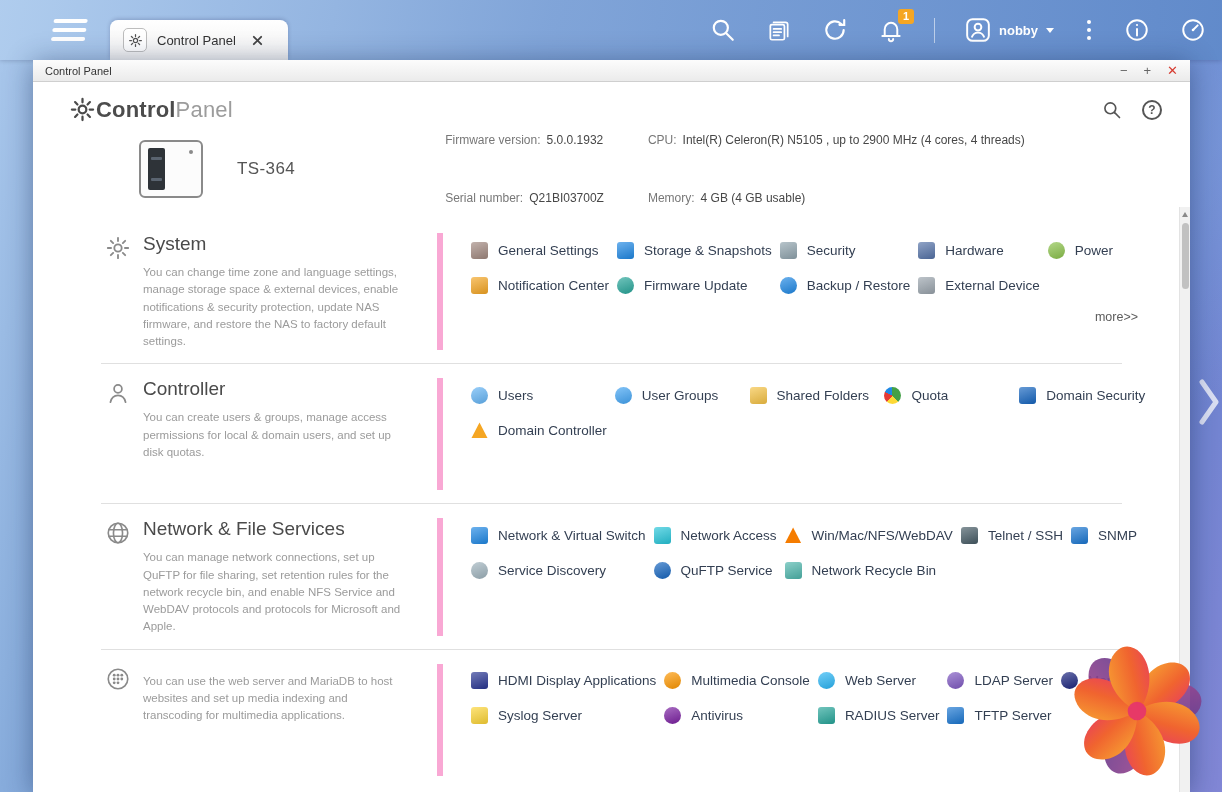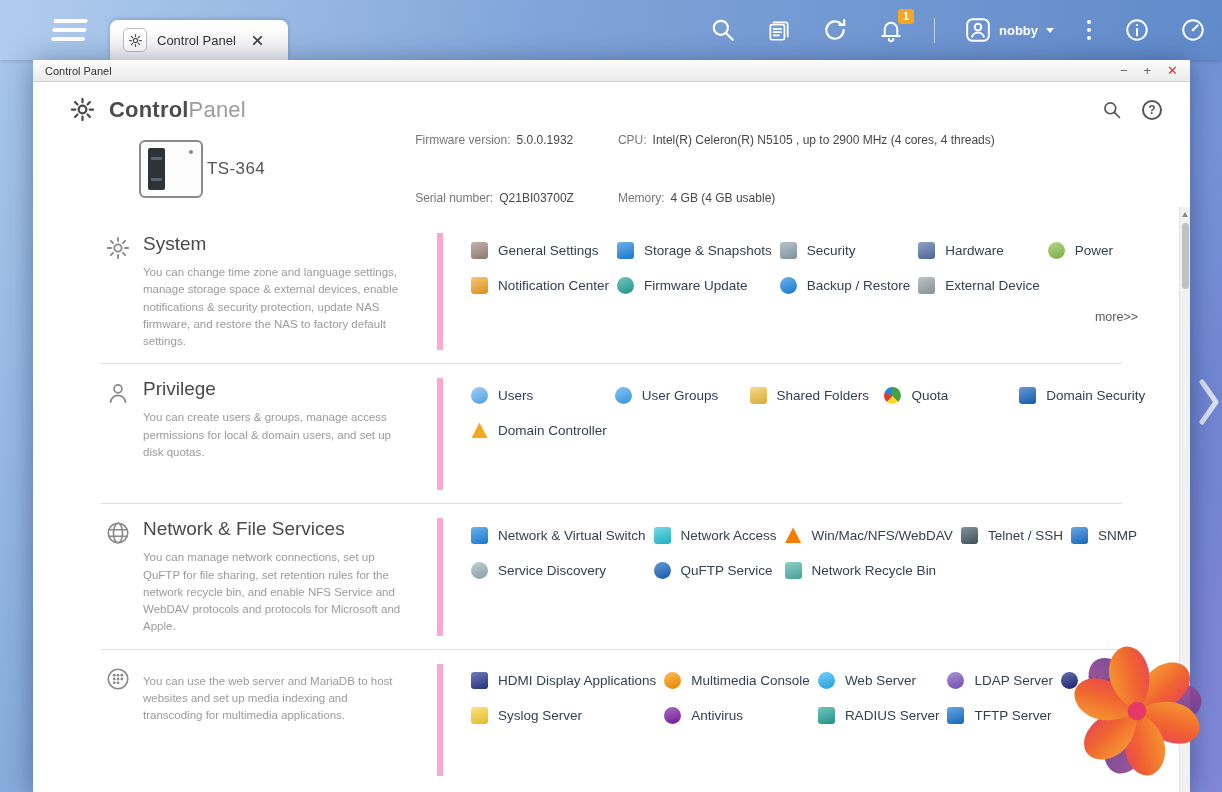--- a/index.html
+++ b/index.html
@@ -67,35 +67,35 @@
   .titlebar-title{ font-size:11px; color:#333; }
   .win-controls{ margin-left:auto; display:flex; align-items:center; gap:16px; }
   .ctrl{ font-size:13px; color:#666; cursor:pointer; line-height:1; }
   .ctrl-close{ color:#d63a2f; font-weight:bold; }
 
   .win-body{ flex:1; position:relative; overflow:hidden; background:#fff; }
 
   .cp-header{ display:flex; align-items:center; padding:14px 28px 4px 36px; }
   .cp-gear{ width:27px; height:27px; color:#4a4a4a; }
   .cp-gear svg{ width:27px; height:27px; }
-  .cp-title{ font-size:22px; margin-left:13px; color:#9c9c9c; font-weight:300; letter-spacing:.2px; }
+  .cp-title{ font-size:22px; color:#9c9c9c; font-weight:300; letter-spacing:.2px; }
   .cp-title b{ color:#4c4c4c; font-weight:bold; }
   .hdr-icons{ margin-left:auto; display:flex; align-items:center; gap:20px; color:#555; }
   .hdr-search{ width:20px; height:20px; cursor:pointer; }
   .hdr-search svg{ width:20px; height:20px; }
   .hdr-help{ width:20px; height:20px; border:2px solid #555; border-radius:50%;
     display:flex; align-items:center; justify-content:center; font-size:12px; font-weight:bold; cursor:pointer; }
 
   .device{ display:flex; align-items:center; padding:6px 30px 14px 106px; }
   .nas{ width:64px; height:58px; border:2px solid #8a8a8a; border-radius:6px; background:#fcfcfc; position:relative; flex:0 0 auto; }
   .nas-bay{ position:absolute; left:7px; top:6px; bottom:6px; width:17px; background:#2e3338; border-radius:2px; }
   .nas-bay::before{ content:""; position:absolute; left:3px; right:3px; top:9px; height:3px; background:#5a6470; border-radius:1px; }
   .nas-bay::after{ content:""; position:absolute; left:3px; right:3px; bottom:9px; height:3px; background:#5a6470; border-radius:1px; }
   .nas-dot{ position:absolute; right:8px; top:8px; width:4px; height:4px; border-radius:50%; background:#8a8a8a; }
-  .model{ font-size:17px; color:#555; margin-left:4px; letter-spacing:.4px; }
+  .model{ font-size:17px; color:#555; margin-left:34px; letter-spacing:.4px; }
   .dev-info{ margin-left:150px; display:grid; grid-template-columns:auto auto; column-gap:30px; row-gap:8px; font-size:12px; align-items:center;gap:44px; }
   .di-label{ color:#777; margin-right:6px; }
   .di-value{ color:#474747; }
 
   
   .sections{ position:relative; }
   .sep{ border-top:1px solid #e0e0e0; margin:0 68px; }
   .cp-section{ display:grid; grid-template-columns:338px 1fr; padding:14px 44px 13px 72px; }
   .sec-left{ position:relative; padding-right:28px; border-right:6px solid #f9a8d4; min-height:112px; }
   .sec-icon{ position:absolute; left:0; top:2px; width:26px; height:26px; color:#8a8a8a; }
@@ -303,21 +303,21 @@
             <div class="more">more&gt;&gt;</div>
           </div>
   </section>
 <div class="sep"></div>
   <section class="cp-section">
     <div class="sec-left">
       <span class="sec-icon"><svg viewBox="0 0 24 24" fill="none" stroke="currentColor" stroke-width="1.6">
                 <circle cx="12" cy="8.2" r="3.6"></circle>
                 <path stroke-linecap="round" d="M5 20.5c.9-4 3.6-6.3 7-6.3s6.1 2.3 7 6.3"></path>
               </svg></span>
-      <h2 class="sec-title">Privilege</h2>
+      <h2 class="sec-title">Controller</h2>
       <p class="sec-desc">You can create users &amp; groups, manage access permissions for local &amp; domain users, and set up disk quotas.</p>
     </div>
     <div class="sec-items">
             <div class="item">
               <span class="item-icon shape-circle" style="background-color: rgb(100, 181, 246);"></span>
               <span class="item-label">Users</span>
             </div>
             <div class="item">
               <span class="item-icon shape-circle" style="background-color: rgb(66, 165, 245);"></span>
               <span class="item-label">User Groups</span>

